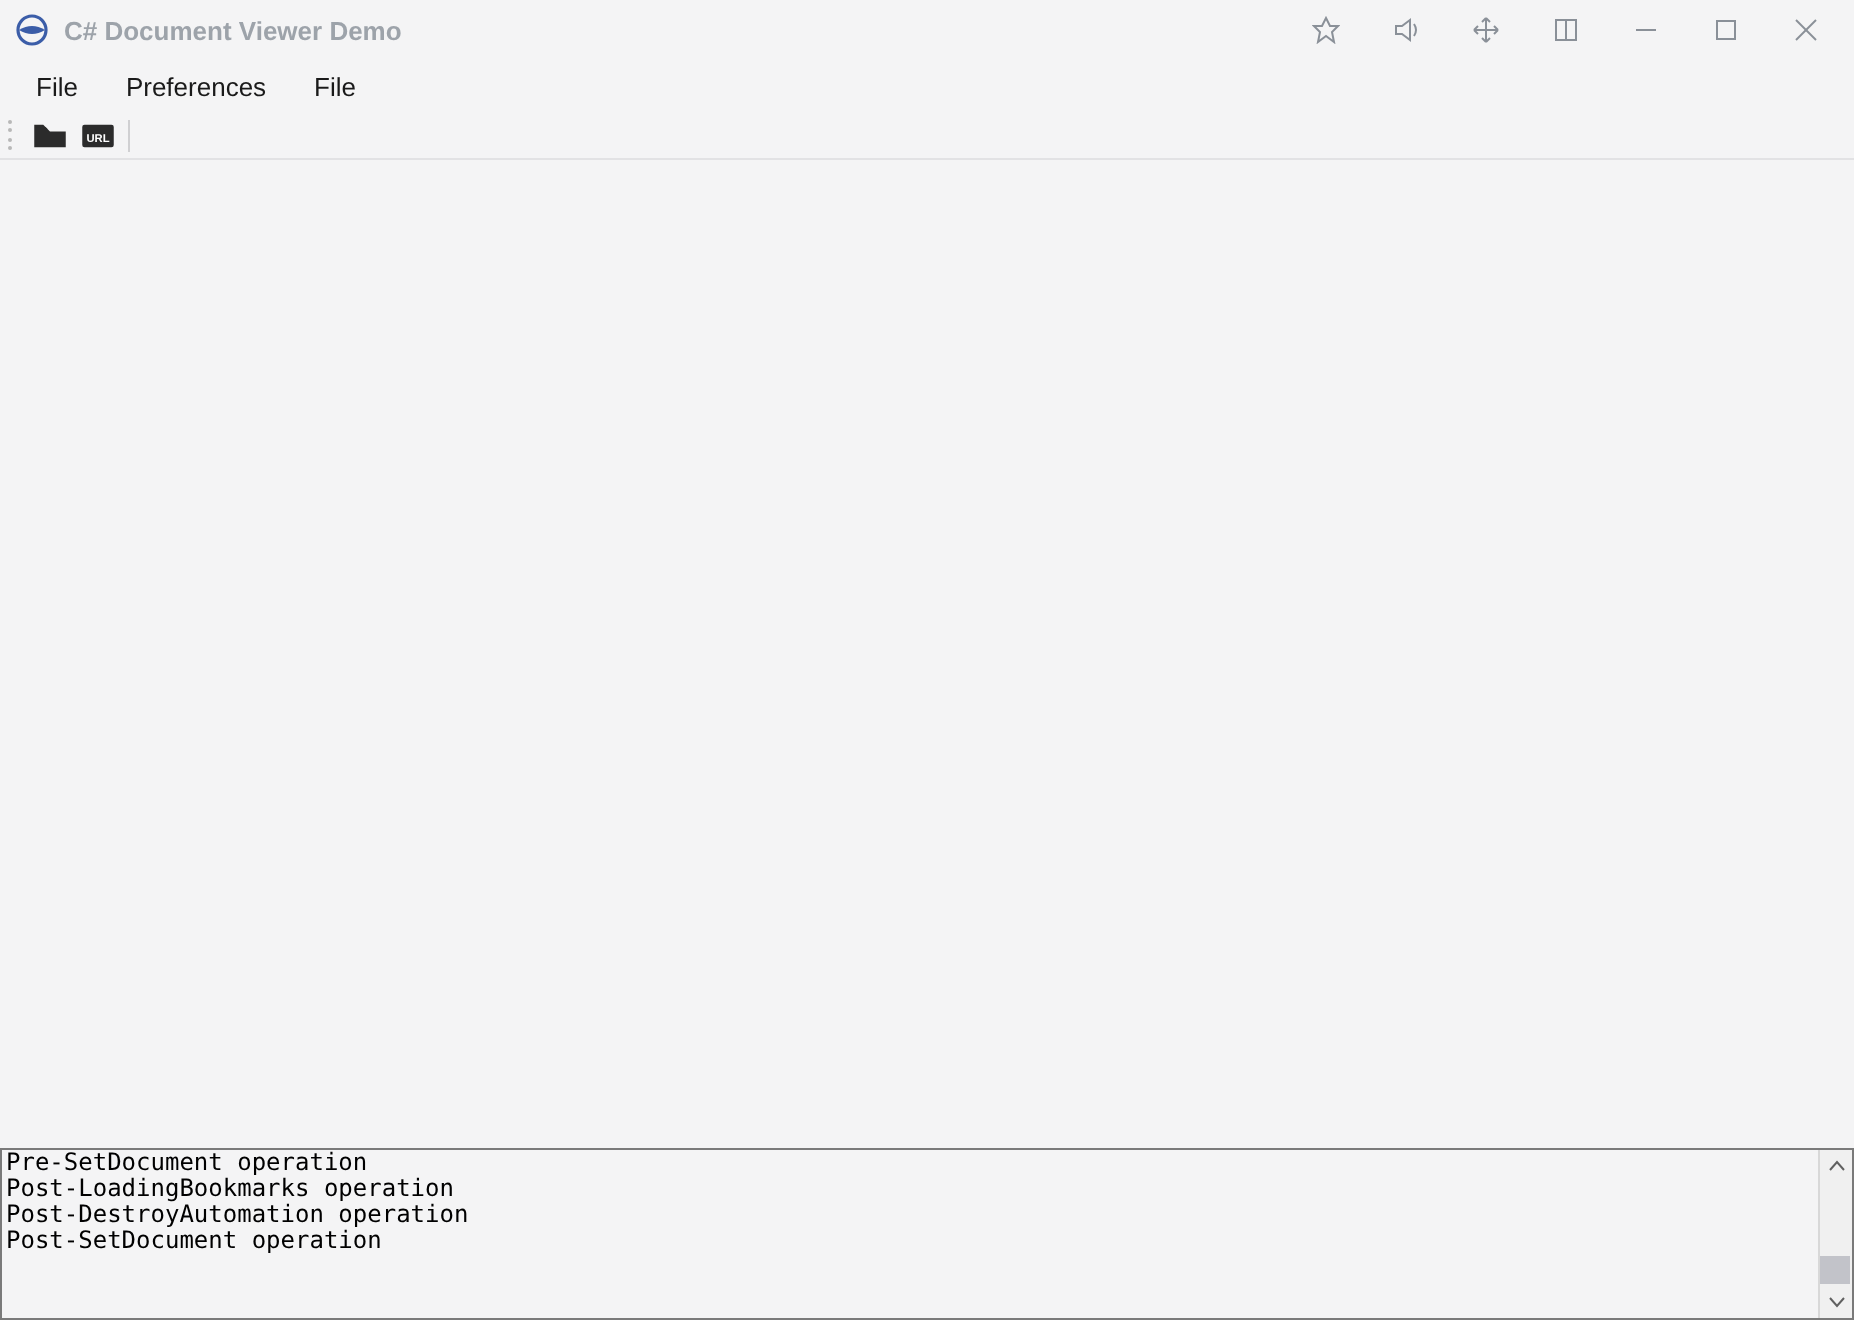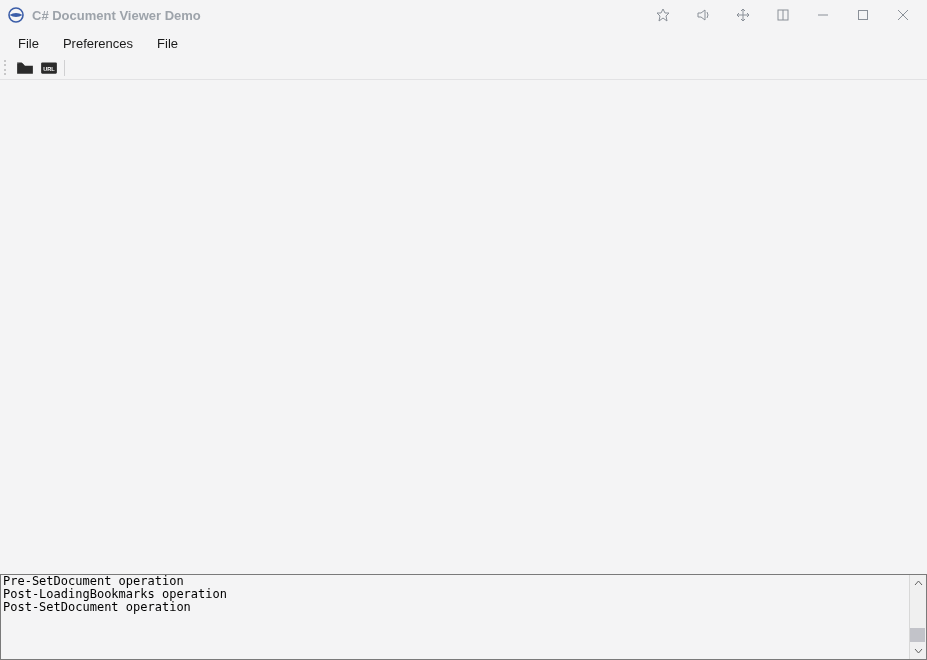--- a/index.html
+++ b/index.html
@@ -236,20 +236,21 @@
   </div>
   <div class="sep"></div>
 </div>
 
 <div class="viewer-area"></div>
 
 <div class="log-panel">
   <div class="log-content">
     <div class="log-line">Pre-SetDocument operation</div>
     <div class="log-line">Post-LoadingBookmarks operation</div>
+    <div class="log-line">Post-DestroyAutomation operation</div>
     <div class="log-line">Post-SetDocument operation</div>
   </div>
   <div class="log-scroll">
     <div class="arrow">
       <svg width="9" height="9" viewBox="0 0 9 9">
           <path d="M1 6 L4.5 2 L8 6" stroke="currentColor" stroke-width="1" fill="none"></path>
         </svg>
     </div>
     <div class="scroll-track">
       <div class="thumb"></div>

